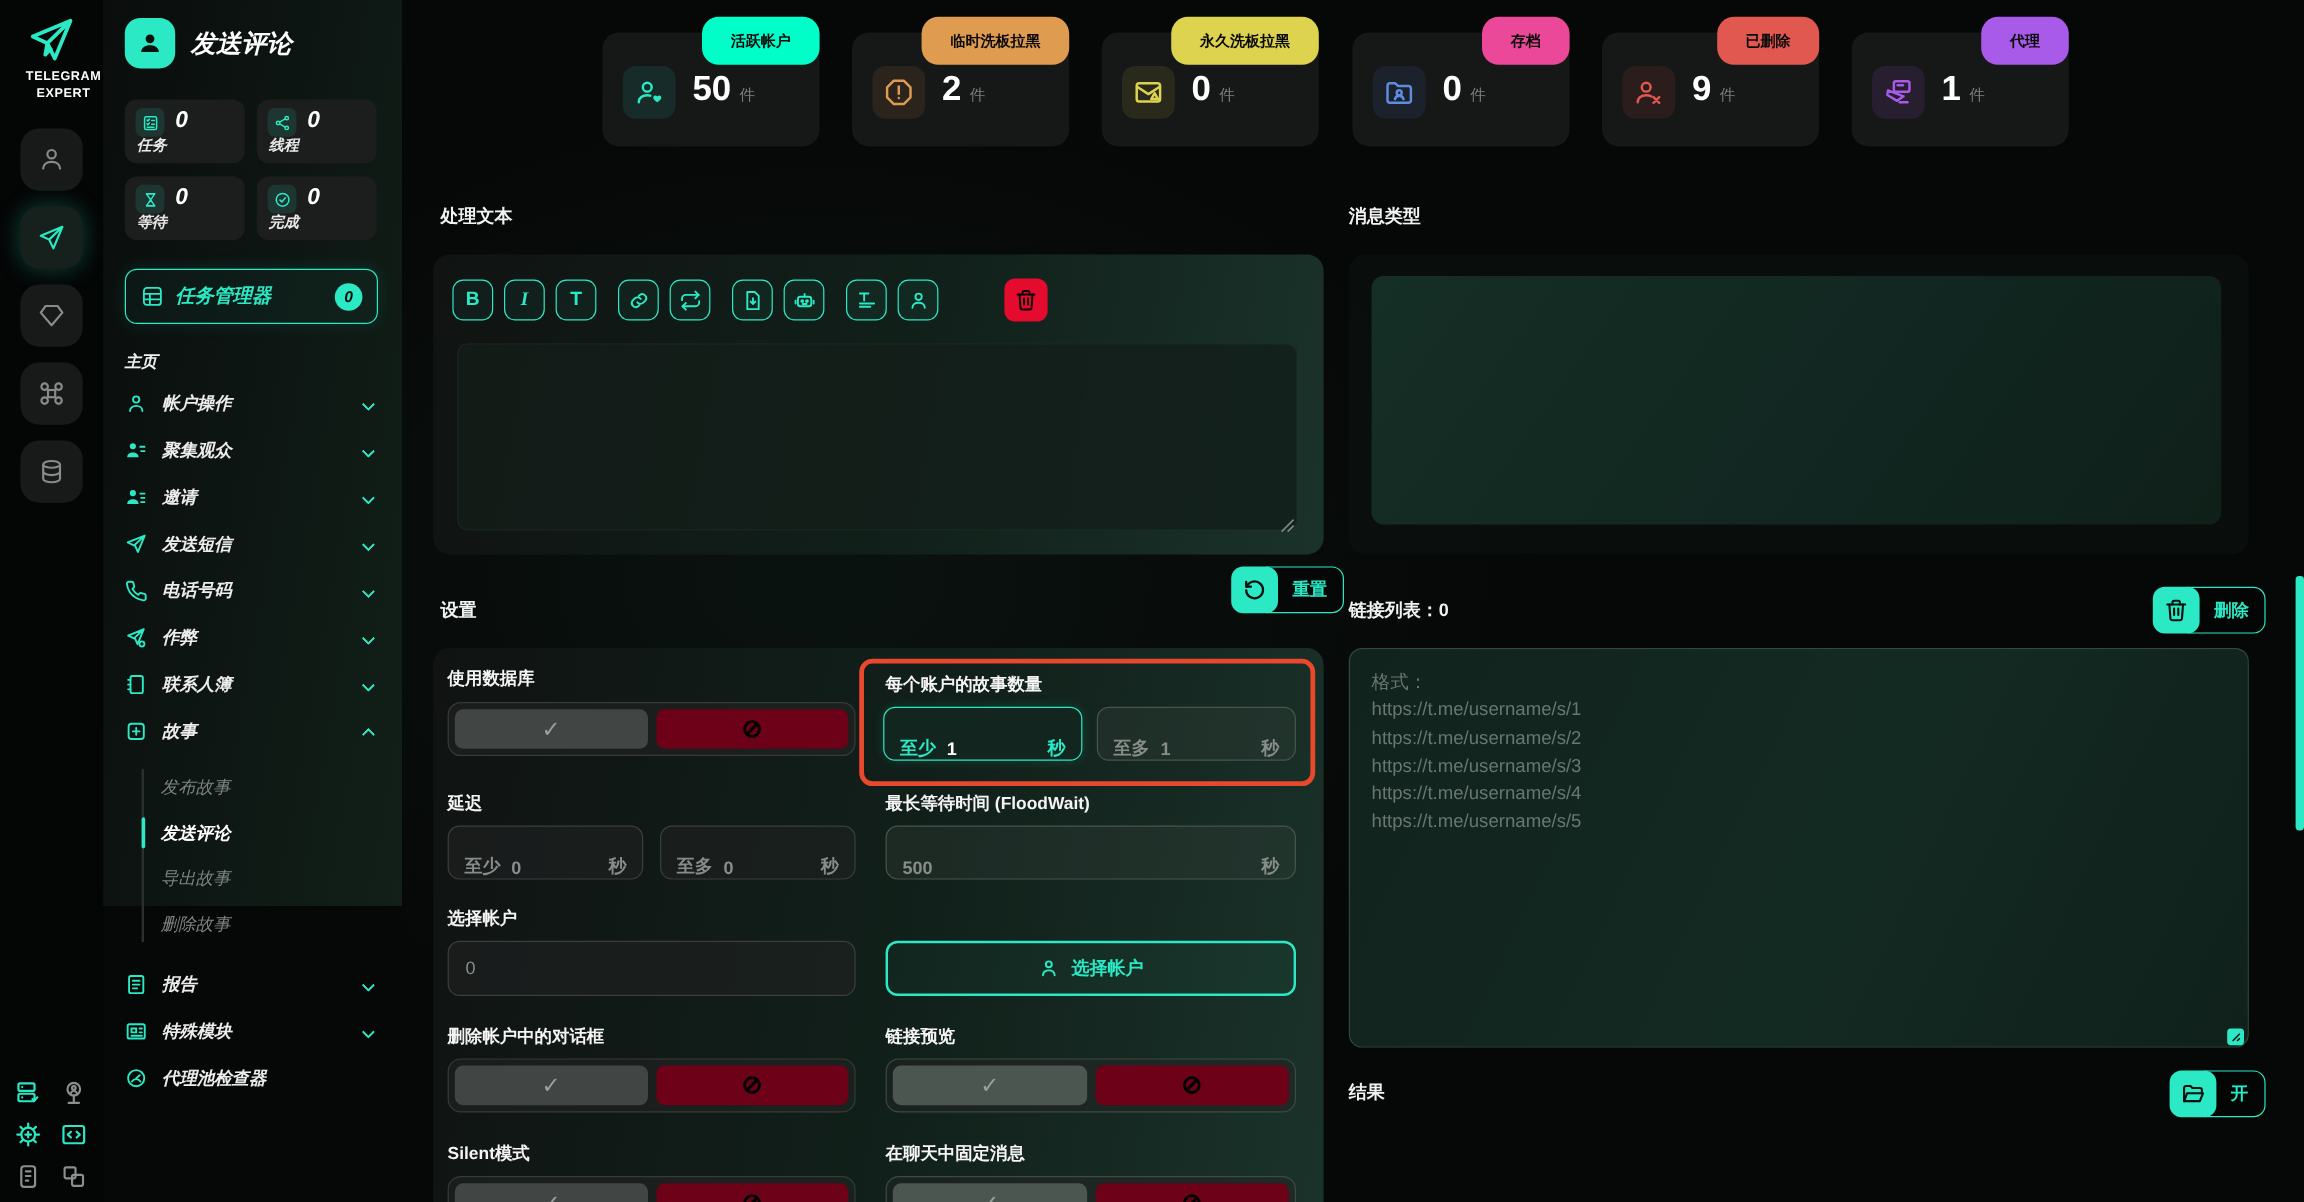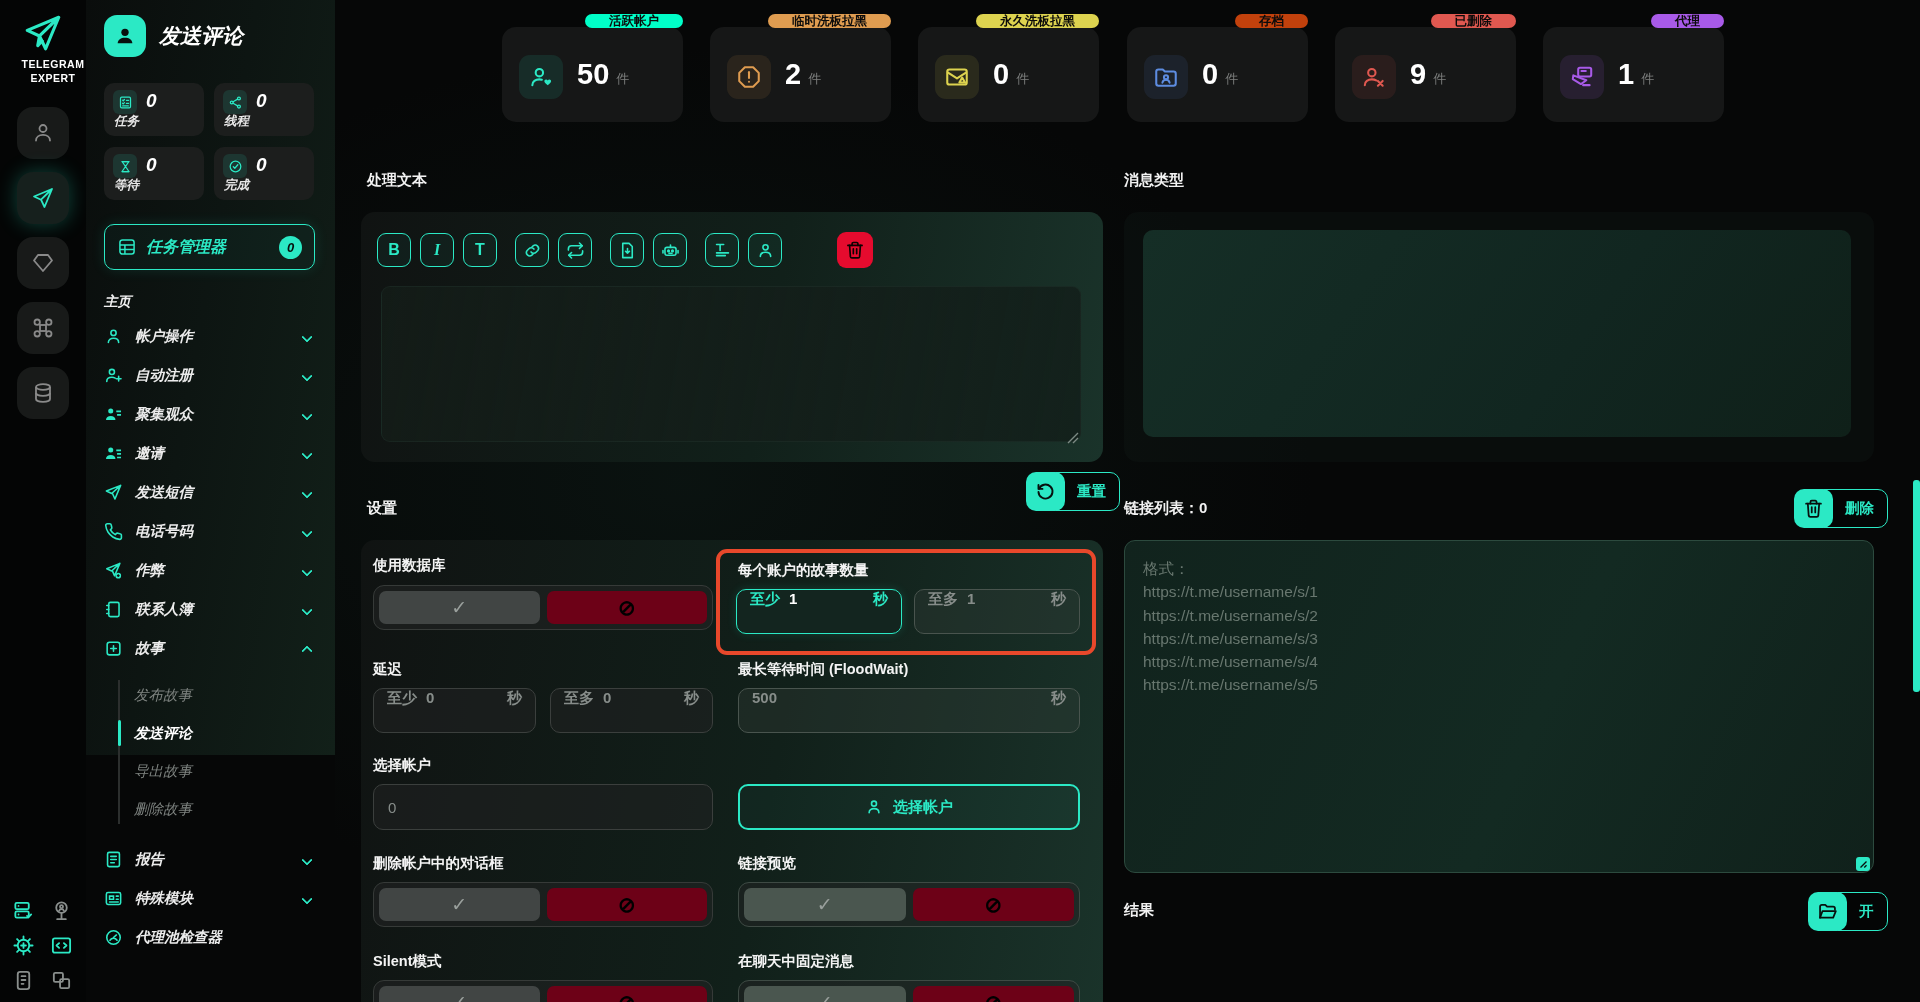--- a/index.html
+++ b/index.html
@@ -59,21 +59,21 @@
   .sub-item.active::before { content:""; position:absolute; left:-16px; top:6px; bottom:6px; width:3px; background:#2be9c5; border-radius:2px; }
   .nav-gap { height:10px; }
 
   
   .main { position:absolute; left:335px; top:0; width:1585px; height:1002px;
     background:radial-gradient(900px 620px at 22% 48%, rgba(18,40,33,.35), transparent 70%); }
 
   
   .cards { position:absolute; top:27px; left:0; width:100%; height:96px; }
   .card { position:absolute; top:0; width:181px; height:95px; background:#161717; border-radius:14px; }
-  .card-badge { position:absolute; top:-13px; right:0; height:14px; border-radius:14px; padding:0 24px;
+  .card-badge { position:absolute; top:-13px; right:0; height:40px; border-radius:14px; padding:0 24px;
     display:flex; align-items:center; font-size:12.5px; font-weight:bold; color:#0b0b0b; white-space:nowrap; }
   .card-icon { position:absolute; left:17px; top:28px; width:44px; height:44px; border-radius:11px;
     display:flex; align-items:center; justify-content:center; }
   .card-icon .icw { width:26px; height:26px; }
   .card-num { position:absolute; left:75px; top:0; height:95px; display:flex; align-items:center; gap:7px; }
   .card-num .num { font-size:29px; font-weight:bold; color:#fff; }
   .card-num .unit { font-size:13px; color:#7d7f7e; margin-top:8px; }
 
   .sec-title { position:absolute; font-size:15px; font-weight:bold; color:#f2f2f2; }
 
@@ -108,21 +108,21 @@
 
   
   .fld-lbl { position:absolute; font-size:14.5px; font-weight:bold; color:#f4f4f4; }
   .toggle { position:absolute; height:45px; border:1.5px solid #363a38; border-radius:11px; background:rgba(34,37,36,.55);
     display:flex; gap:7px; padding:5px; }
   .t-check { flex:1; border-radius:7px; background:#414544; color:#9aa09d; font-size:19px;
     display:flex; align-items:center; justify-content:center; }
   .t-block { flex:1; border-radius:7px; background:#6d0117; color:#000; font-size:21px; font-weight:bold;
     display:flex; align-items:center; justify-content:center; }
   .num-box { position:absolute; height:45px; border:1.5px solid #3b3f3d; border-radius:10px; background:rgba(32,34,33,.6);
-    display:flex; align-items:flex-start; padding:0 13px; font-size:15px; font-weight:bold; color:#878d8a; }
+    display:flex; align-items:flex-end; padding:0 13px; font-size:15px; font-weight:bold; color:#878d8a; }
   .num-box .pfx { margin-right:9px; }
   .num-box .val { flex:1; text-align:left; }
   .num-box .sfx { margin-left:8px; }
   .num-box.active { border-color:#2be9c5; background:#13251f; box-shadow:0 0 10px rgba(43,233,197,.15); }
   .num-box.active .pfx, .num-box.active .sfx { color:#2be9c5; }
   .num-box.active .val { color:#fff; }
   .red-box { position:absolute; left:355px; top:9px; width:380px; height:106px; border:4px solid #e8482b; border-radius:11px; }
   .text-input { position:absolute; height:46px; border:1.5px solid #3b3f3d; border-radius:10px; background:rgba(32,34,33,.6);
     display:flex; align-items:center; padding:0 14px; font-size:15px; color:#878d8a; }
   .sel-btn { position:absolute; height:46px; border:2px solid #2be9c5; border-radius:10px; background:rgba(43,233,197,.04);
@@ -332,31 +332,20 @@
             <svg class="ic" viewBox="0 0 24 24" fill="none" stroke="currentColor" stroke-width="2" stroke-linecap="round">
               <circle cx="12" cy="7.5" r="3.3"></circle>
               <path d="M5.5 19.5c0-3.4 2.9-5.3 6.5-5.3s6.5 1.9 6.5 5.3"></path>
             </svg>
           </span>
         <span class="nav-lbl">帐户操作</span>
           <span class="chev"></span>
       </div>
       <div class="nav-item">
         <span class="nav-ic">
-            <svg class="ic" viewBox="0 0 24 24" fill="none" stroke="currentColor" stroke-width="2" stroke-linecap="round">
-              <circle cx="10" cy="7.5" r="3.2"></circle>
-              <path d="M3.5 19.5c0-3.3 2.9-5.2 6.5-5.2 1.6 0 3 .4 4.2 1"></path>
-              <path d="M18.5 13v6M15.5 16h6"></path>
-            </svg>
-          </span>
-        <span class="nav-lbl">自动注册</span>
-          <span class="chev"></span>
-      </div>
-      <div class="nav-item">
-        <span class="nav-ic">
             <svg class="ic" viewBox="0 0 24 24" fill="currentColor" stroke="none">
               <circle cx="8.5" cy="7.5" r="3.2"></circle>
               <path d="M2.5 19c0-3.3 2.7-5 6-5s6 1.7 6 5z"></path>
               <path d="M15.5 7h6v2h-6zM16.5 11.5h5v2h-5z"></path>
             </svg>
           </span>
         <span class="nav-lbl">聚集观众</span>
           <span class="chev"></span>
       </div>
       <div class="nav-item">
@@ -506,21 +495,21 @@
                 <path d="m16.8 12.5 2.6 4.6h-5.2z"></path>
               </svg>
             </span>
           </div>
         <div class="card-num">
             <span class="num">0</span>
             <span class="unit">件</span>
           </div>
       </div>
       <div class="card" style="left:792px">
-        <div class="card-badge" style="background:#c2410c">存档</div>
+        <div class="card-badge" style="background:#ec4899">存档</div>
         <div class="card-icon" style="color:#5d8ce0;background:rgba(93,140,224,.1)">
             <span class="icw">
               <svg class="ic" viewBox="0 0 24 24" fill="none" stroke="currentColor" stroke-width="1.9" stroke-linecap="round" stroke-linejoin="round">
                 <path d="M3 7a2 2 0 0 1 2-2h4l2 2h8a2 2 0 0 1 2 2v9a2 2 0 0 1-2 2H5a2 2 0 0 1-2-2z"></path>
                 <circle cx="12" cy="12.3" r="1.9"></circle>
                 <path d="M8.7 17.2c.4-1.8 1.8-2.7 3.3-2.7s2.9.9 3.3 2.7"></path>
               </svg>
             </span>
           </div>
         <div class="card-num">

